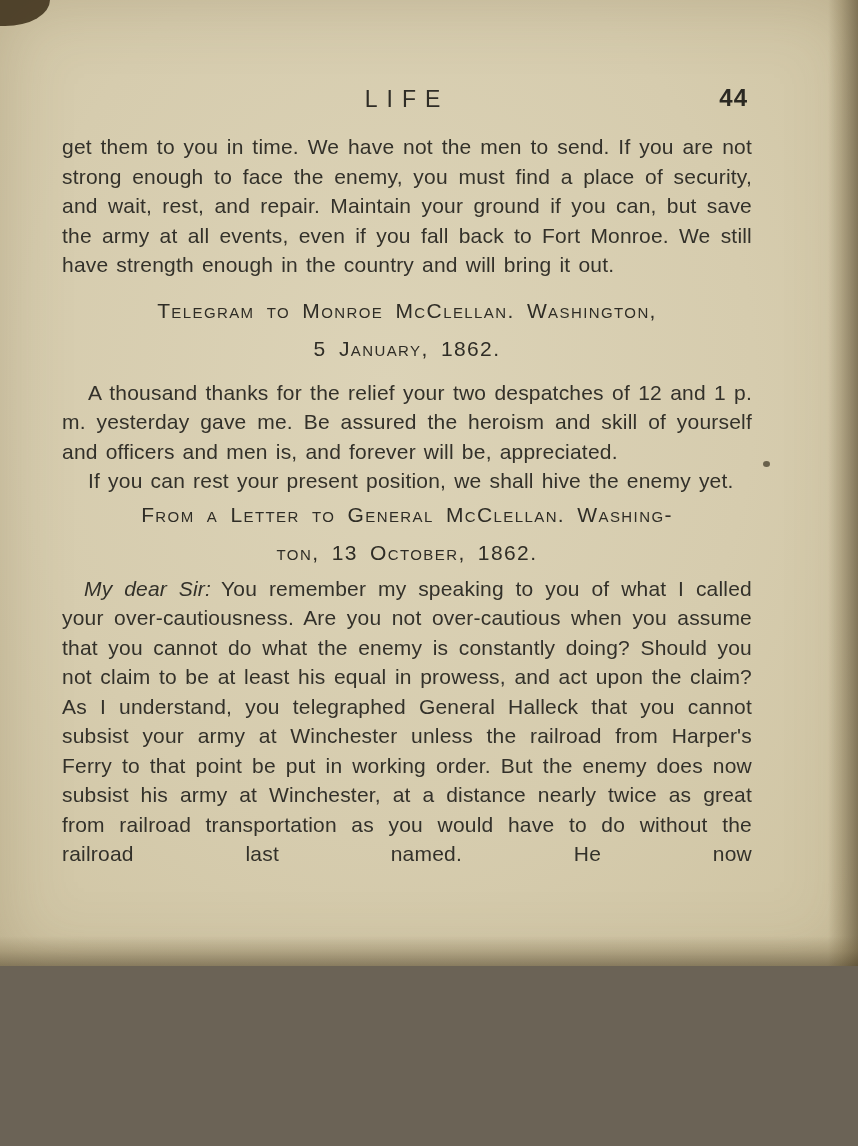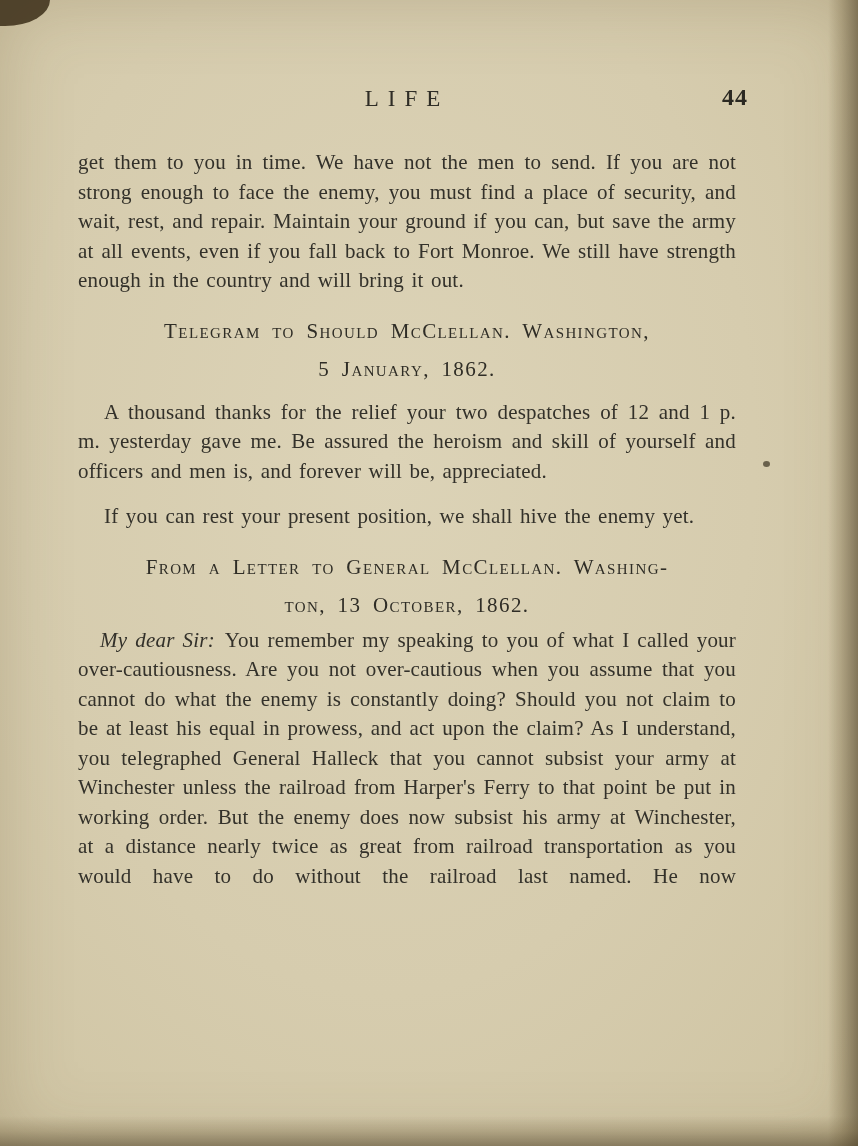--- a/index.html
+++ b/index.html
@@ -1,24 +1,24 @@
 <!DOCTYPE html>
 <html><head>
 <meta charset="utf-8">
 <style>
   html, body { margin: 0; padding: 0; background: #6b6356; }
   .page {
     position: relative;
     width: 858px;
-    height: 1146px;
+    height: 966px;
     margin: 0 auto;
     overflow: hidden;
     background:
       radial-gradient(ellipse at 45% 40%, #dcd3b7 0%, #d6ccae 55%, #cec3a1 100%);
-    font-family: Liberation Serif, serif;
+    font-family: Liberation Sans, sans-serif;
     color: #33312a;
     box-shadow: inset 0 0 70px rgba(110, 92, 55, 0.25);
   }
   
   .edge-right {
     position: absolute; top: 0; right: 0; width: 30px; height: 100%;
     background: linear-gradient(to right, rgba(90,75,45,0) 0%, rgba(110,94,60,0.30) 45%, rgba(74,61,36,0.55) 100%);
   }
   .edge-bottom {
     position: absolute; left: 0; bottom: 0; width: 100%; height: 30px;
@@ -40,21 +40,21 @@
     text-align: center; font-size: 23px; letter-spacing: 9px;
     color: #2f2d26;
   }
   .page-number {
     position: absolute; right: 4px; top: -2px;
     font-size: 24px; font-weight: bold; letter-spacing: 1px; color: #2b2922;
   }
   
   .text-column { position: absolute; left: 62px; top: 132px; width: 690px; }
   .text-column p {
-    margin: 16px;
+    margin: 0;
     font-size: 21px;
     line-height: 29.5px;
     text-align: justify;
     word-spacing: 2px;
     letter-spacing: 0.2px;
   }
   .section-heading {
     margin: 0; font-weight: normal;
     font-size: 21px; line-height: 38px;
     font-variant: small-caps;
@@ -83,21 +83,21 @@
   <div class="header-row">
     <div class="running-title">LIFE</div>
     <div class="page-number">44</div>
   </div>
 
   <div class="text-column">
 
     <p>get them to you in time. We have not the men to send. If you are not strong enough to face the enemy, you must find a place of security, and wait, rest, and repair. Maintain your ground if you can, but save the army at all events, even if you fall back to Fort Monroe. We still have strength enough in the country and will bring it out.</p>
 
     <h2 class="section-heading heading-telegram">
-      <span class="h-line">Telegram to Should McClellan. Washington,</span>
+      <span class="h-line">Telegram to Monroe McClellan. Washington,</span>
       <span class="h-line">5 January, 1862.</span>
     </h2>
 
     <p class="para-telegram-1">A thousand thanks for the relief your two despatches of 12 and 1 p. m. yesterday gave me. Be assured the heroism and skill of yourself and officers and men is, and forever will be, appreciated.</p>
     <p class="para-telegram-2">If you can rest your present position, we shall hive the enemy yet.</p>
 
     <h2 class="section-heading heading-letter">
       <span class="h-line">From a Letter to General McClellan. Washing-</span>
       <span class="h-line">ton, 13 October, 1862.</span>
     </h2>

